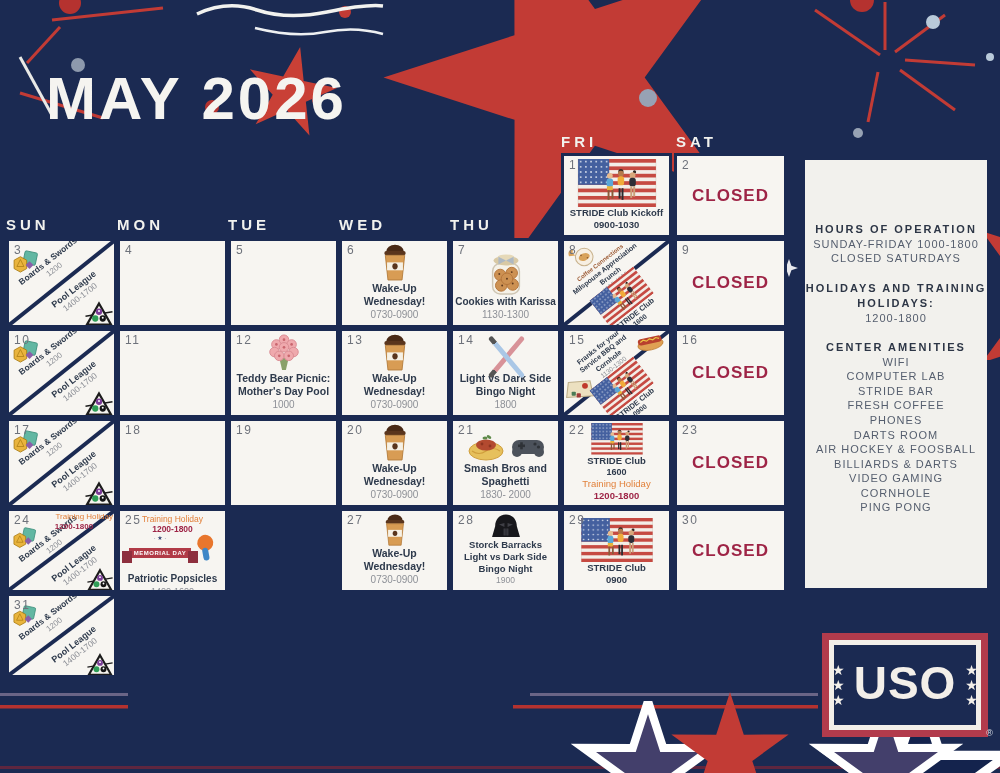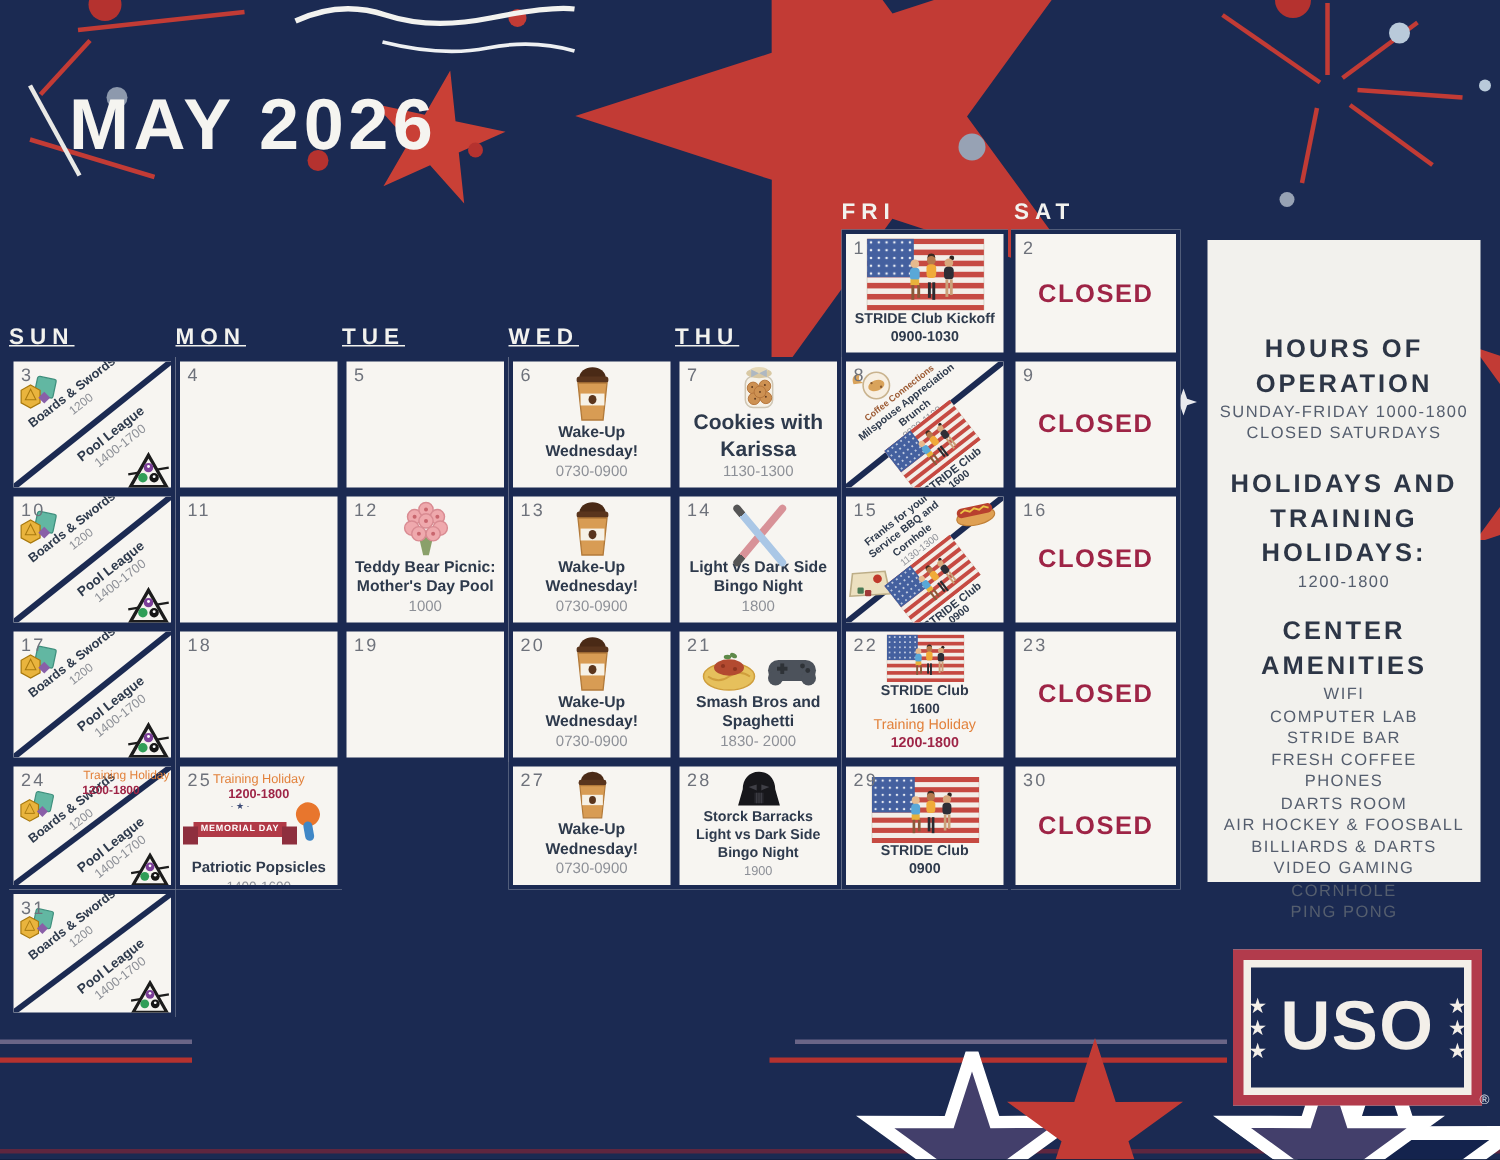--- a/index.html
+++ b/index.html
@@ -1,25 +1,25 @@
 <!DOCTYPE html>
 <html><head>
 <meta charset="utf-8">
 <style>
   html,body{margin:0;padding:0;background:#0e1a38;}
   .stage{position:relative;width:1000px;height:773px;overflow:hidden;
          background:#1b2a52;
          font-family:"Liberation Sans","DejaVu Sans",sans-serif;}
   .deco{position:absolute;pointer-events:none;z-index:1;}
   .title{position:absolute;left:46px;top:24px;z-index:3;color:#f5f4f0;
-         font-size:48px;font-weight:800;letter-spacing:3px;}
+         font-size:60px;font-weight:800;letter-spacing:3px;}
   
   .dh{position:absolute;width:111px;color:#f2f2ee;
       font-size:15px;font-weight:700;letter-spacing:4px;z-index:3;}
-  .dh.row1{top:216px;text-decoration:underline;} .dh.row0{top:133px;}
+  .dh.row1{top:216px;} .dh.row0{top:133px;}
   .hc0{left:6px}.hc1{left:117px}.hc2{left:228px}.hc3{left:339px}.hc4{left:450px}.hc5{left:561px}.hc6{left:676px}
   
   .cell{position:absolute;background:#f7f5f1;border:3px solid #1b2a52;
         box-sizing:border-box;z-index:2;overflow:hidden;}
   .c0{left:6px;width:111px}.c1{left:117px;width:111px}.c2{left:228px;width:111px}
   .c3{left:339px;width:111px}.c4{left:450px;width:111px}.c5{left:561px;width:111px}
   .c6{left:674px;width:113px}
   .r0{top:153px;height:85px}.r1{top:238px;height:90px}.r2{top:328px;height:90px}
   .r3{top:418px;height:90px}.r4{top:508px;height:85px}.r5{top:593px;height:85px}
   .dn{position:absolute;top:2px;left:5px;font-size:12px;color:#6e727b;
@@ -69,21 +69,21 @@
   .saber{position:absolute;left:27px;top:-2px;width:5px;height:52px;border-radius:3px;}
   .saber.red{background:linear-gradient(#d89298 0 44px,#555 44px);transform:rotate(40deg);}
   .saber.blue{background:linear-gradient(#555 0 8px,#aac7e6 8px);transform:rotate(-40deg);}
   
   .paddle{position:relative;width:22px;height:24px;transform:rotate(18deg);}
   .paddle .head{position:absolute;left:2px;top:0;width:16px;height:16px;border-radius:50%;background:#e8762d;}
   .paddle .stick{position:absolute;left:11px;top:12px;width:6px;height:13px;border-radius:3px;background:#3f87c7;transform:rotate(-28deg);}
   
   .sidebar{position:absolute;left:805px;top:160px;width:182px;height:428px;z-index:2;
      background:#f2f1ed;color:#4a5263;text-align:center;box-sizing:border-box;padding-top:62px;}
-  .sb-h{font-size:17px;font-weight:700;letter-spacing:2px;color:#2d3646;line-height:1.35;}
+  .sb-h{font-size:11px;font-weight:700;letter-spacing:2px;color:#2d3646;line-height:1.35;}
   .sb-t{font-size:11px;letter-spacing:1px;color:#555e6e;line-height:1.32;}
   .sb-gap{height:15px;}
   
   .uso{position:absolute;left:822px;top:633px;width:166px;height:104px;z-index:3;
        background:#f3efe9;border:7px solid #b23b4c;box-sizing:border-box;}
   .uso-in{position:absolute;inset:5px;background:#1b2a52;display:flex;align-items:center;
        justify-content:center;gap:9px;}
   .uso-stars{display:flex;flex-direction:column;gap:1px;color:#f3efe9;font-size:14px;line-height:1;}
   .uso-txt{color:#f3efe9;font-size:46px;font-weight:800;letter-spacing:1px;margin-top:-4px;}
   .uso-reg{position:absolute;right:-12px;bottom:-8px;color:#dfe2e8;font-size:9px;}
@@ -357,21 +357,21 @@
       <span class="t1">Wake-Up Wednesday!</span>
       <span class="tm">0730-0900</span>
     </div>
   </div>
   <div class="cell c4 r1">
     <span class="dn">7</span>
     <div class="evt">
       <svg class="ic" width="40" height="44">
           <use href="#sym-jar"></use>
         </svg>
-      <span class="t1" style="font-size:14px">Cookies with Karissa</span>
+      <span class="t1" style="font-size:10px">Cookies with Karissa</span>
       <span class="tm">1130-1300</span>
     </div>
   </div>
   <div class="cell c5 r1">
     <span class="dn">8</span>
     <svg class="diagline" viewBox="0 0 105 84" preserveAspectRatio="none">
         <line x1="0" y1="84" x2="105" y2="0" stroke="#1b2a52" stroke-width="4"></line>
       </svg>
     <svg class="ic" style="position:absolute;left:2px;top:4px;z-index:2" width="30" height="24">
         <use href="#sym-badge"></use>

